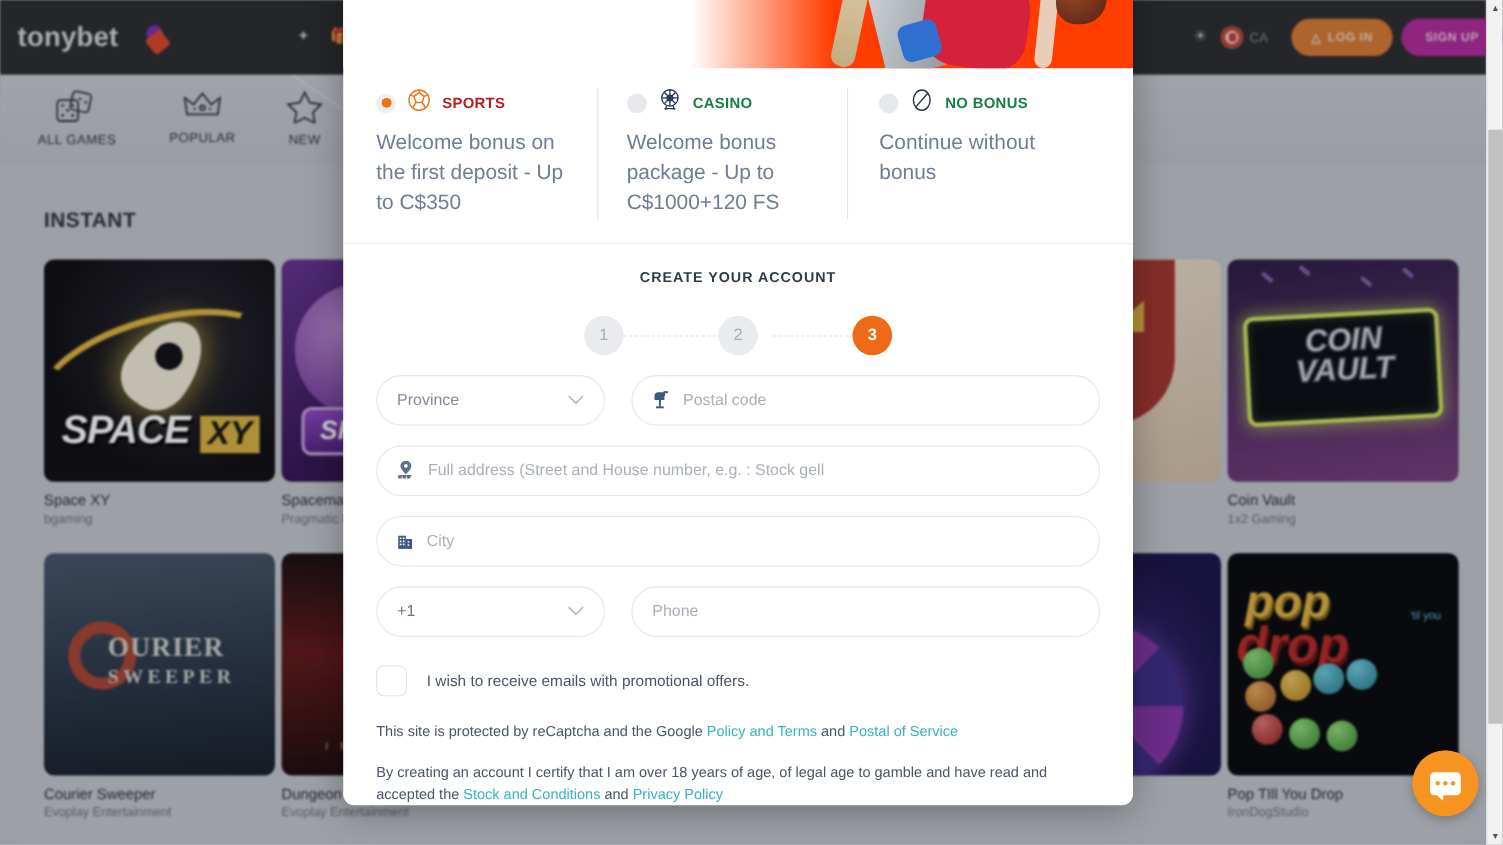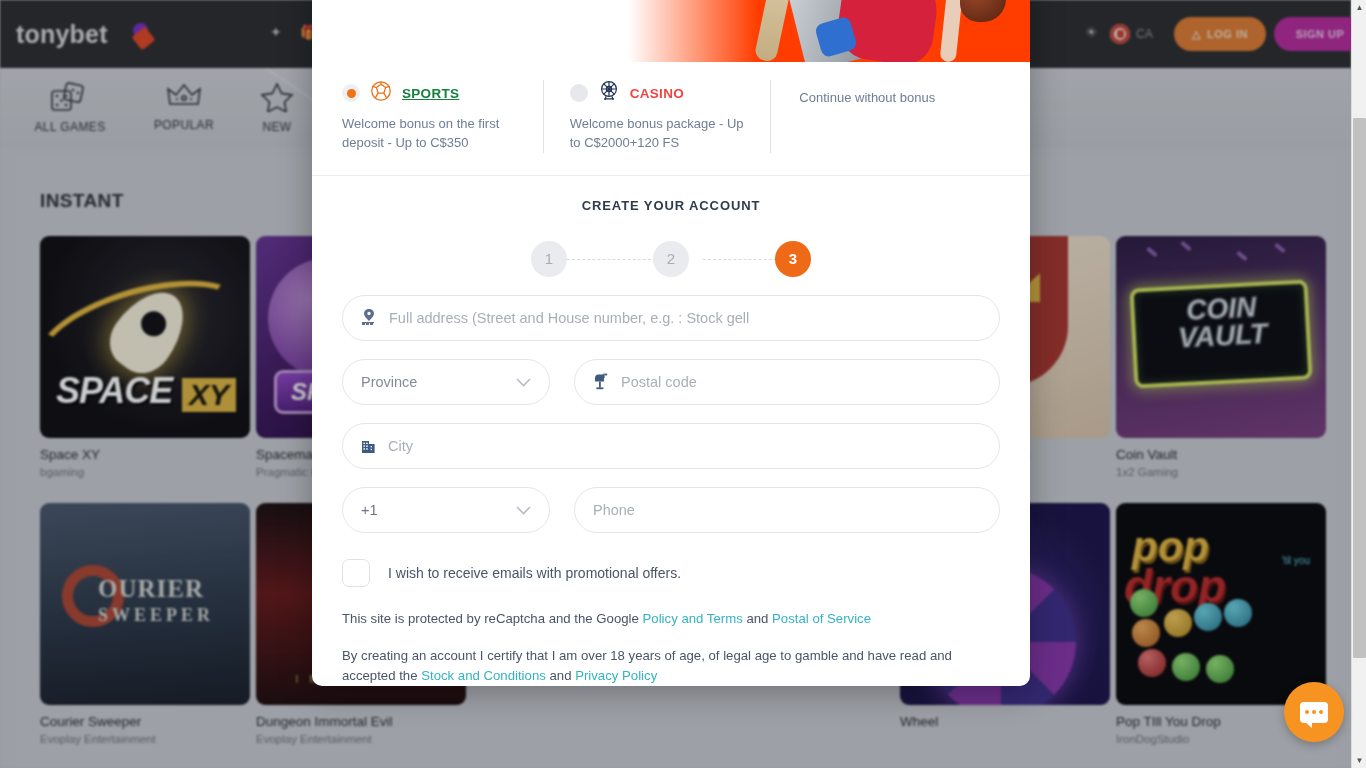--- a/index.html
+++ b/index.html
@@ -298,24 +298,24 @@
   .bonus-col + .bonus-col { border-left:1px solid #e3e3e3; padding-left:26px; }
   .bonus-col.c3 { padding-left:28px; }
   .bonus-head { display:flex; align-items:center; gap:10px; }
   .radio {
     width:18px; height:18px; border-radius:50%; background:#e6e8eb; flex:0 0 18px;
     display:flex; align-items:center; justify-content:center;
   }
   .radio.on { background:#edeff2; }
   .radio.on::after{ content:""; width:9px; height:9px; border-radius:50%; background:#ef7215; }
   .bonus-name { font-size:13.5px; font-weight:bold; letter-spacing:.3px; }
-  .bonus-name.sports { color:#15803d;text-decoration:underline; }
-  .bonus-name.dark   { color:#ef4444; }
+  .bonus-name.sports { color:#b91c1c; }
+  .bonus-name.dark   { color:#15803d; }
   .bonus-desc {
-    margin-top:9px; font-size:13px; color:#6f7d95; line-height:1.45; max-width:200px;
+    margin-top:9px; font-size:19px; color:#6f7d95; line-height:1.45; max-width:200px;
   }
 
   .modal-body { padding:22px 0 0 0; }
   .create-title {
     text-align:center; font-size:13px; font-weight:bold; color:#2f3b4d;
     letter-spacing:.9px;
   }
   .steps {
     margin:28px auto 0; width:280px; height:36px; position:relative;
     display:flex; align-items:center; justify-content:space-between;
@@ -588,55 +588,50 @@
           <span>
             <svg width="22" height="22" viewBox="0 0 22 22" fill="none" stroke="#223355" stroke-width="1.2">
               <circle cx="11" cy="9" r="7.4"></circle>
               <circle cx="11" cy="9" r="2.6"></circle>
               <path d="M11 1.6 V16.4 M3.6 9 H18.4 M5.8 3.8 L16.2 14.2 M16.2 3.8 L5.8 14.2"></path>
               <path d="M6 18.8 H16 M8 16.4 L7 19.8 M14 16.4 L15 19.8"></path>
             </svg>
           </span>
           <span class="bonus-name dark">CASINO</span>
         </div>
-        <div class="bonus-desc">Welcome bonus package - Up to C$2000+120 FS</div>
+        <div class="bonus-desc">Welcome bonus package - Up to C$1000+120 FS</div>
       </div>
 
       <div class="bonus-col c3">
+        <div class="bonus-head">
+          <span class="radio"></span>
+          <span>
+            <svg width="22" height="22" viewBox="0 0 22 22" fill="none" stroke="#223355" stroke-width="1.3">
+              <ellipse cx="11" cy="11" rx="7.6" ry="9.2"></ellipse>
+              <line x1="5.4" y1="17.4" x2="16.6" y2="4.6"></line>
+            </svg>
+          </span>
+          <span class="bonus-name dark">NO BONUS</span>
+        </div>
         <div class="bonus-desc">Continue without bonus</div>
       </div>
     </div>
 
     <div class="modal-body">
       <div class="create-title">CREATE YOUR ACCOUNT</div>
 
       <div class="steps">
         <div class="step-line sl1"></div>
         <div class="step-line sl2"></div>
         <div class="step">1</div>
         <div class="step">2</div>
         <div class="step active">3</div>
       </div>
 
       <div class="form">
-
-        <div class="row">
-          <div class="field">
-            <span class="fic">
-              <svg width="16" height="17" viewBox="0 0 16 17" fill="#5c6f8c">
-                <path d="M8 0 C5 0 3 2 3 4.6 C3 7.6 8 12 8 12 C8 12 13 7.6 13 4.6 C13 2 11 0 8 0 Z M8 6.2 A1.7 1.7 0 1 1 8 2.8 A1.7 1.7 0 1 1 8 6.2 Z"></path>
-                <rect x="1" y="13" width="3" height="3"></rect>
-                  <rect x="5" y="13" width="3" height="3"></rect>
-                <rect x="9" y="13" width="3" height="3"></rect>
-                  <rect x="3" y="13" width="10" height="1.2"></rect>
-              </svg>
-            </span>
-            <span>Full address (Street and House number, e.g. : Stock gell</span>
-          </div>
-        </div>
 
         <div class="row">
           <div class="field sel" style="max-width:208px;">
             <span>Province</span>
             <span class="cv">
               <svg width="15" height="9" viewBox="0 0 15 9" fill="none" stroke="#b6bcc6" stroke-width="1.6">
                 <path d="M1 1 L7.5 7.5 L14 1"></path>
               </svg>
             </span>
           </div>
@@ -650,20 +645,35 @@
                 <rect x="3.4" y="14.4" width="7" height="1.8"></rect>
               </svg>
             </span>
             <span>Postal code</span>
           </div>
         </div>
 
         <div class="row">
           <div class="field">
             <span class="fic">
+              <svg width="16" height="17" viewBox="0 0 16 17" fill="#5c6f8c">
+                <path d="M8 0 C5 0 3 2 3 4.6 C3 7.6 8 12 8 12 C8 12 13 7.6 13 4.6 C13 2 11 0 8 0 Z M8 6.2 A1.7 1.7 0 1 1 8 2.8 A1.7 1.7 0 1 1 8 6.2 Z"></path>
+                <rect x="1" y="13" width="3" height="3"></rect>
+                  <rect x="5" y="13" width="3" height="3"></rect>
+                <rect x="9" y="13" width="3" height="3"></rect>
+                  <rect x="3" y="13" width="10" height="1.2"></rect>
+              </svg>
+            </span>
+            <span>Full address (Street and House number, e.g. : Stock gell</span>
+          </div>
+        </div>
+
+        <div class="row">
+          <div class="field">
+            <span class="fic">
               <svg width="15" height="17" viewBox="0 0 15 17" fill="#3d5a80">
                 <rect x="1" y="4" width="7" height="12"></rect>
                 <rect x="8" y="7" width="5.6" height="9"></rect>
                 <rect x="2.4" y="5.6" width="1.5" height="1.5" fill="#fff"></rect>
                 <rect x="5.2" y="5.6" width="1.5" height="1.5" fill="#fff"></rect>
                 <rect x="2.4" y="8.4" width="1.5" height="1.5" fill="#fff"></rect>
                 <rect x="5.2" y="8.4" width="1.5" height="1.5" fill="#fff"></rect>
                 <rect x="2.4" y="11.2" width="1.5" height="1.5" fill="#fff"></rect>
                 <rect x="5.2" y="11.2" width="1.5" height="1.5" fill="#fff"></rect>
                 <rect x="9.6" y="9" width="1.4" height="1.4" fill="#fff"></rect>

